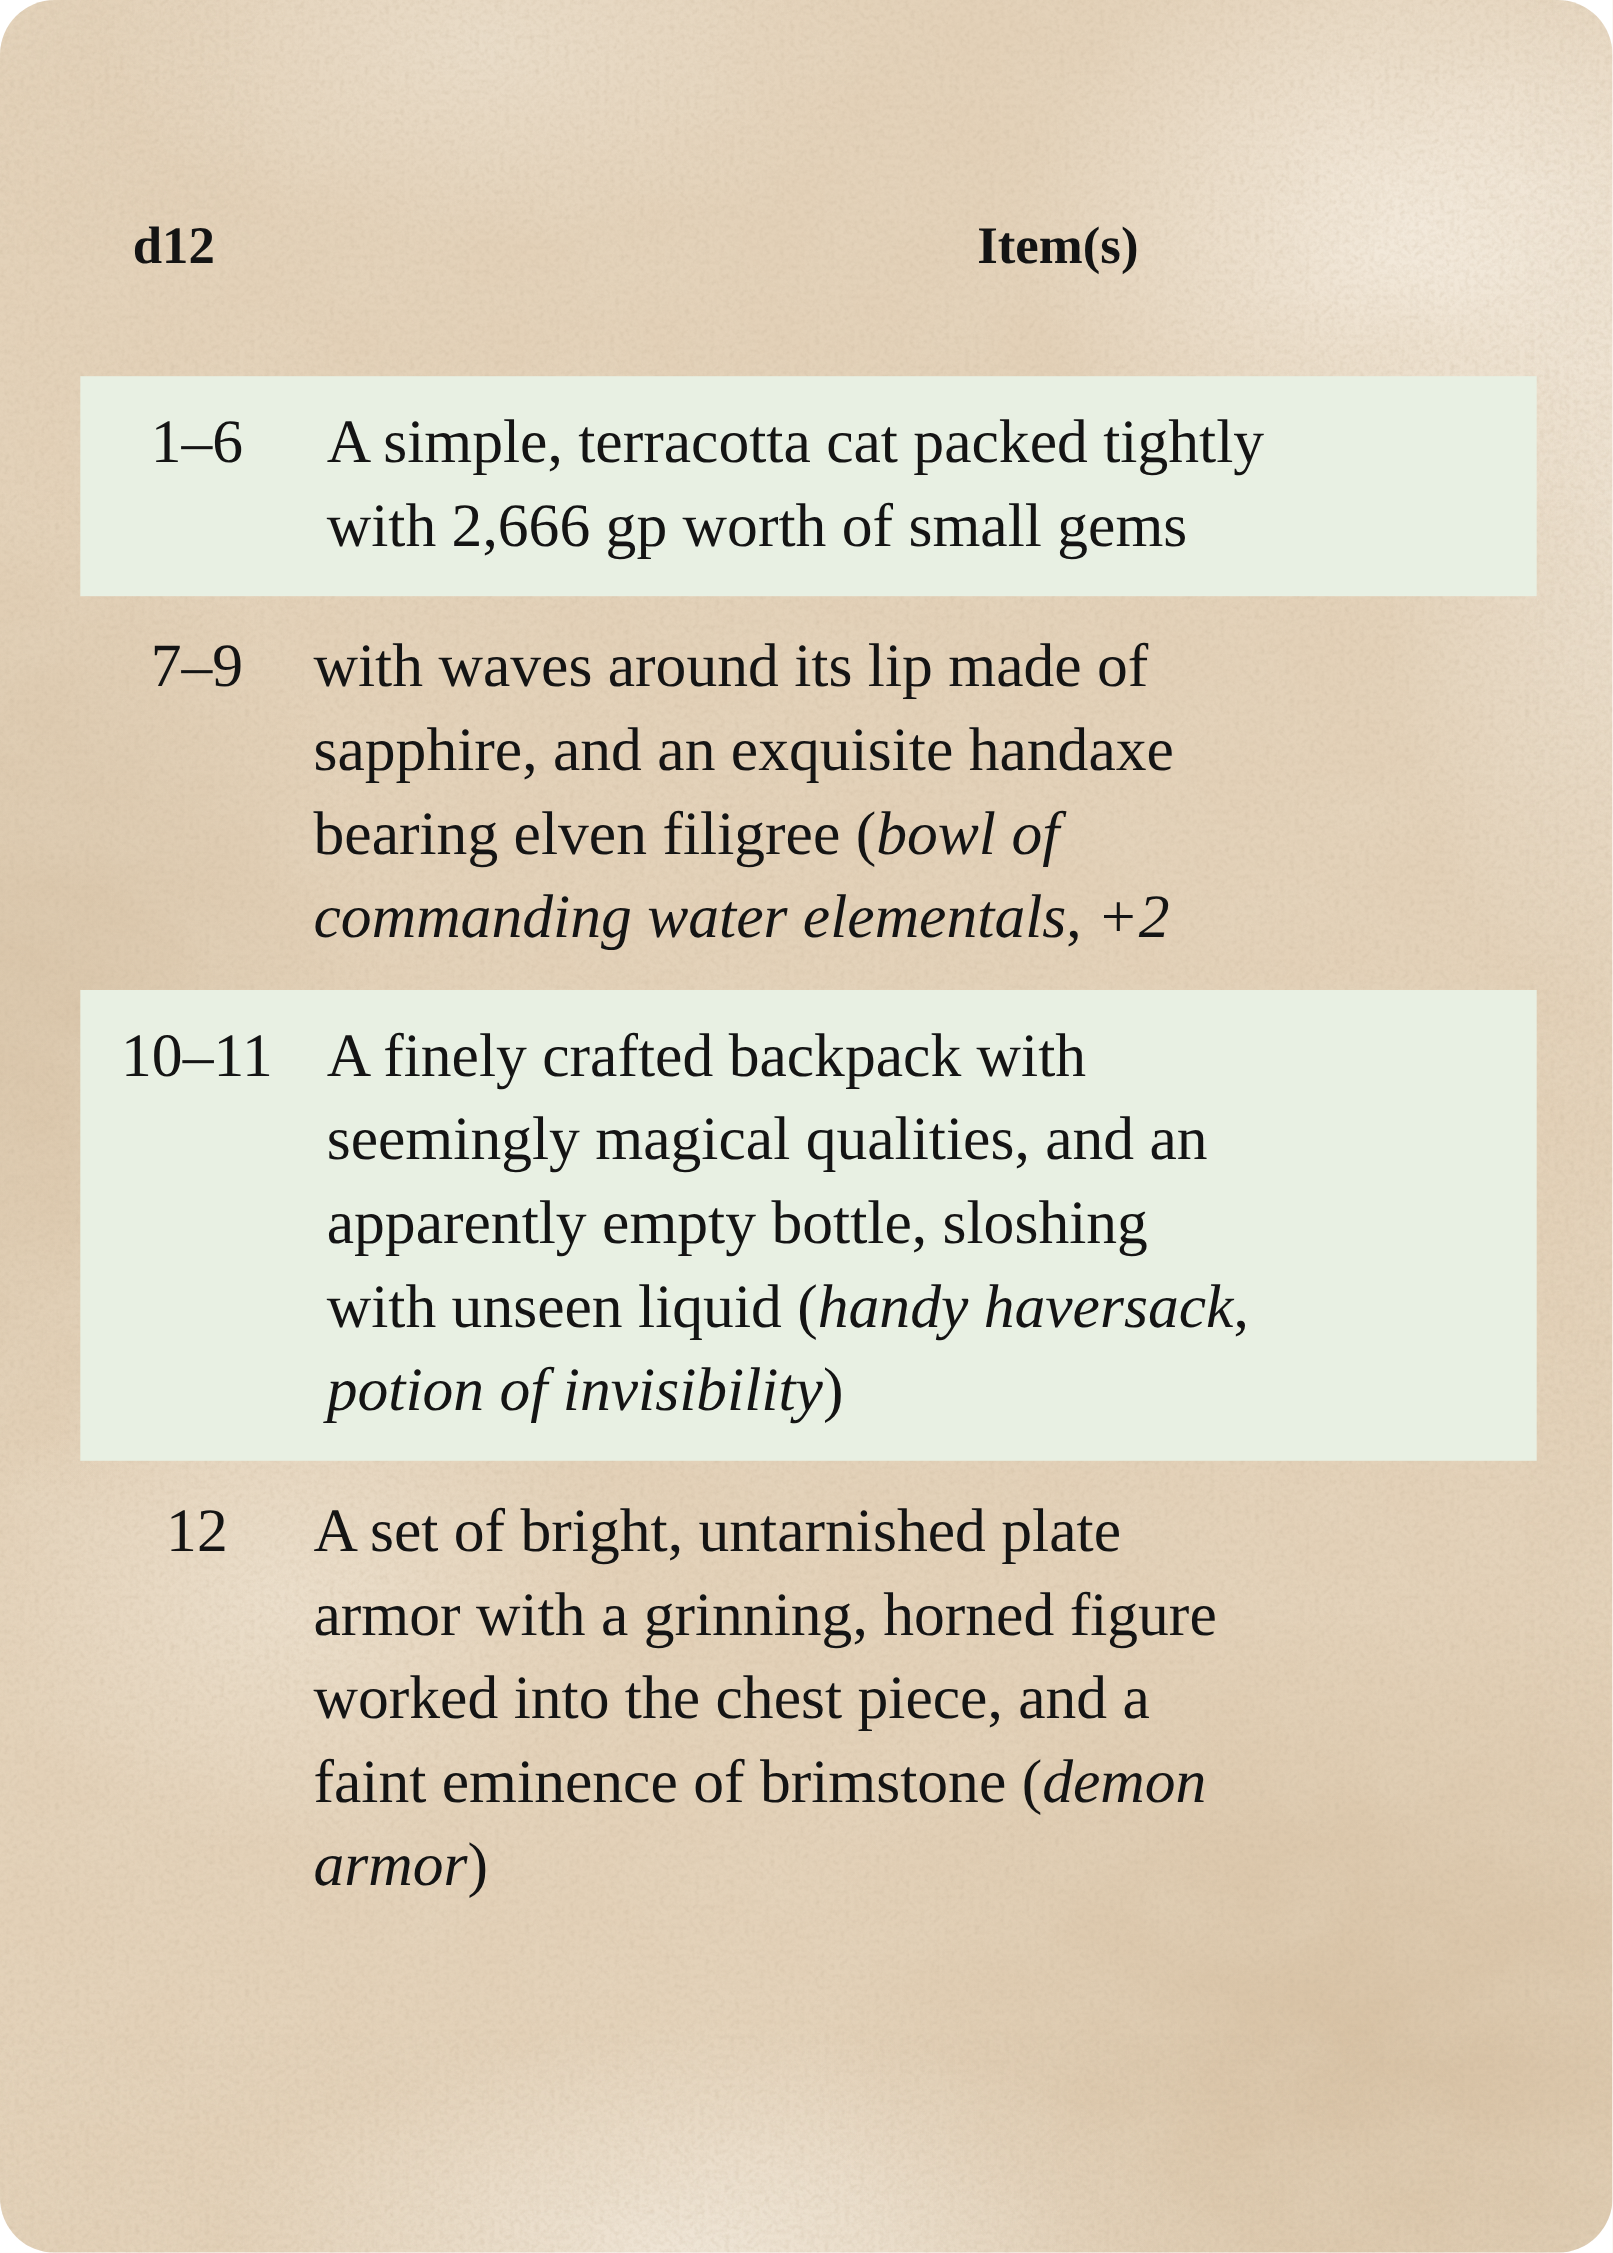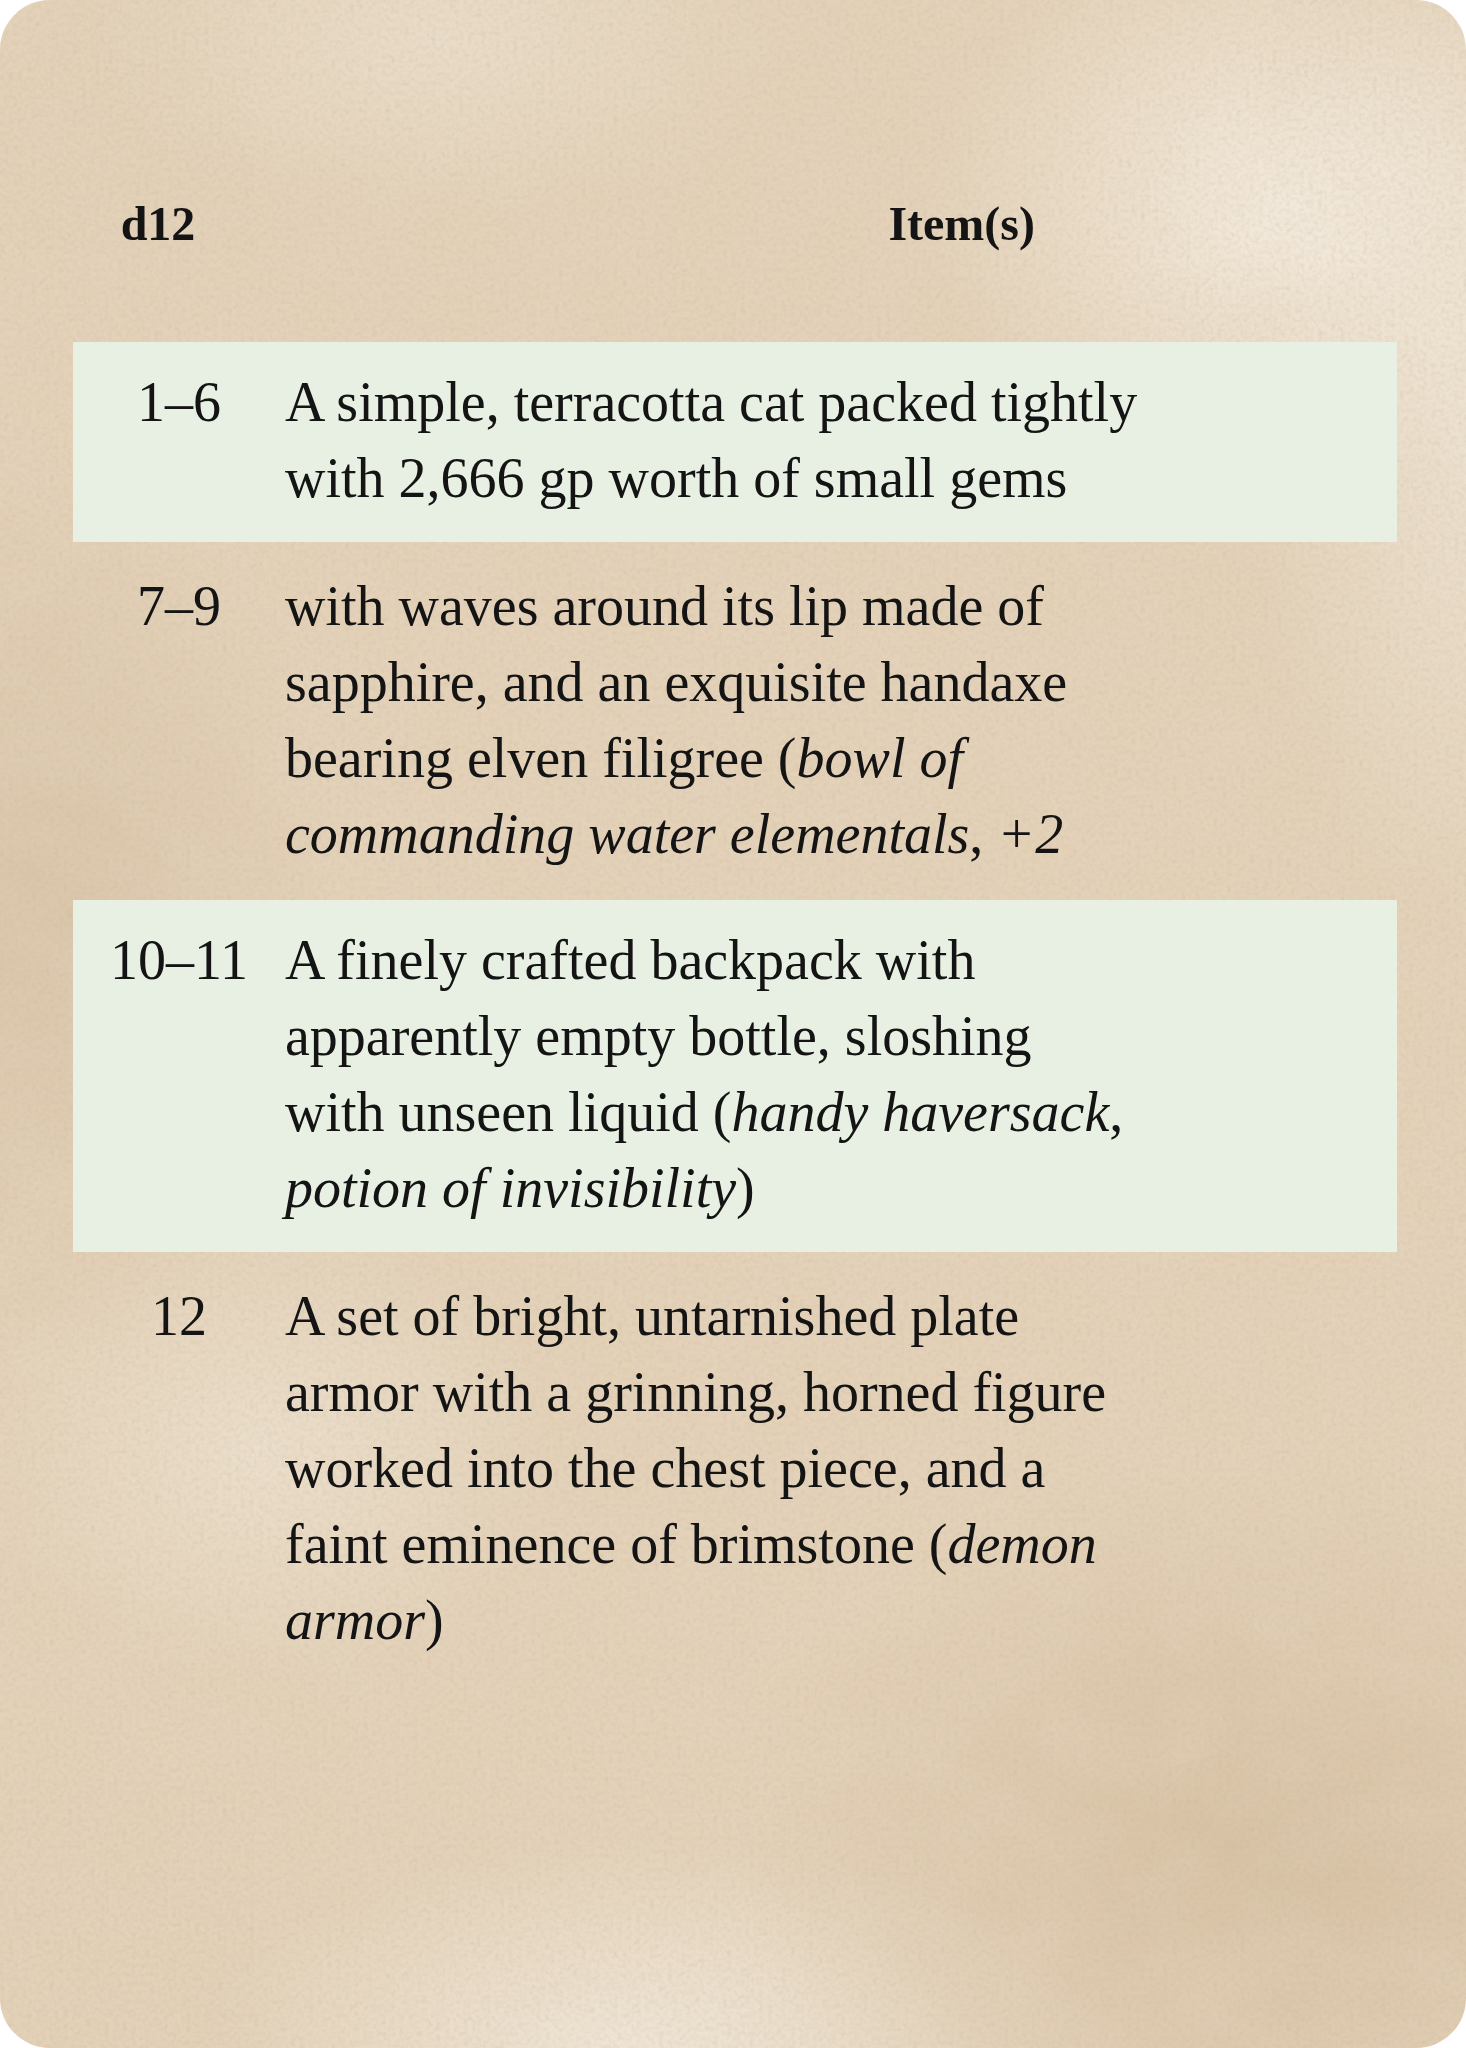--- a/index.html
+++ b/index.html
@@ -59,20 +59,21 @@
     display: grid;
     grid-template-columns: 212px 1fr;
     align-items: start;
     font-size: 56px;
     line-height: 76px;
     padding: 26px 0 28px;
   }
   .row.highlight {
     background: var(--hl, #e8f0e3);
     padding: 22px 0 26px;
+    gap: 12px;
   }
   .roll-cell {
     text-align: center;
   }
   .item-cell .line {
     white-space: nowrap;
   }
   .it {
     font-style: italic;
   }
@@ -122,20 +123,21 @@
             <div class="line"><span>with waves around its lip made of</span></div>
             <div class="line"><span>sapphire, and an exquisite handaxe</span></div>
             <div class="line"><span>bearing elven filigree (</span><span class="it">bowl of</span></div>
             <div class="line"><span class="it">commanding water elementals</span><span>, </span><span class="it">+2</span></div>
           </div>
   </div>
         <div class="row highlight">
     <div class="roll-cell">10–11</div>
     <div class="item-cell">
             <div class="line"><span>A finely crafted backpack with</span></div>
+            <div class="line"><span>seemingly magical qualities, and an</span></div>
             <div class="line"><span>apparently empty bottle, sloshing</span></div>
             <div class="line"><span>with unseen liquid (</span><span class="it">handy haversack</span><span>,</span></div>
             <div class="line"><span class="it">potion of invisibility</span><span>)</span></div>
           </div>
   </div>
         <div class="row">
     <div class="roll-cell">12</div>
     <div class="item-cell">
             <div class="line"><span>A set of bright, untarnished plate</span></div>
             <div class="line"><span>armor with a grinning, horned figure</span></div>

